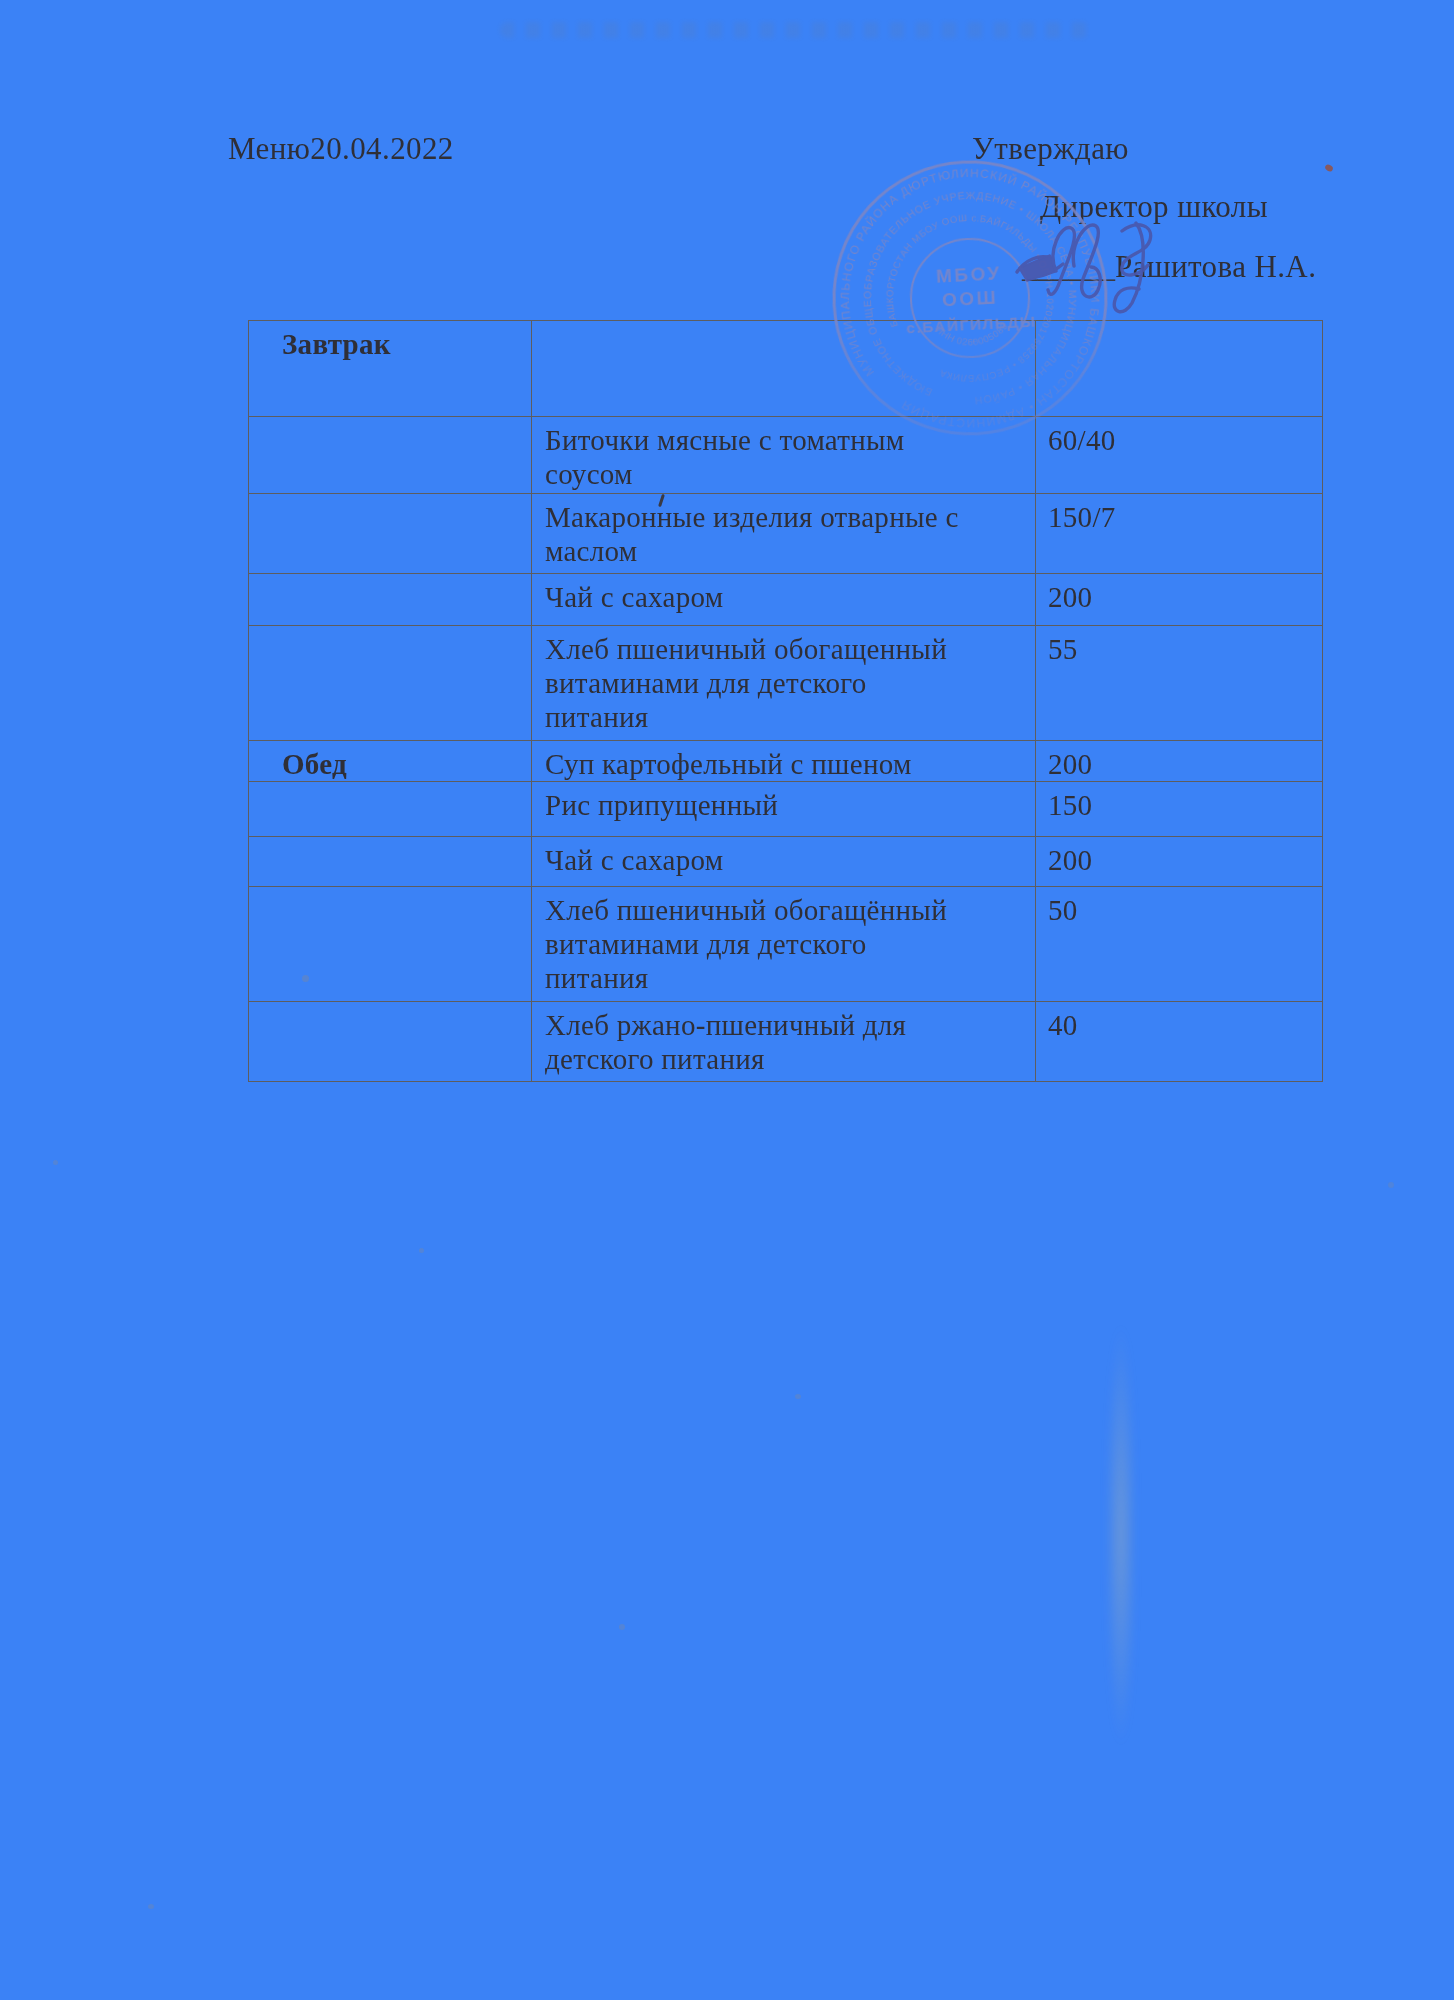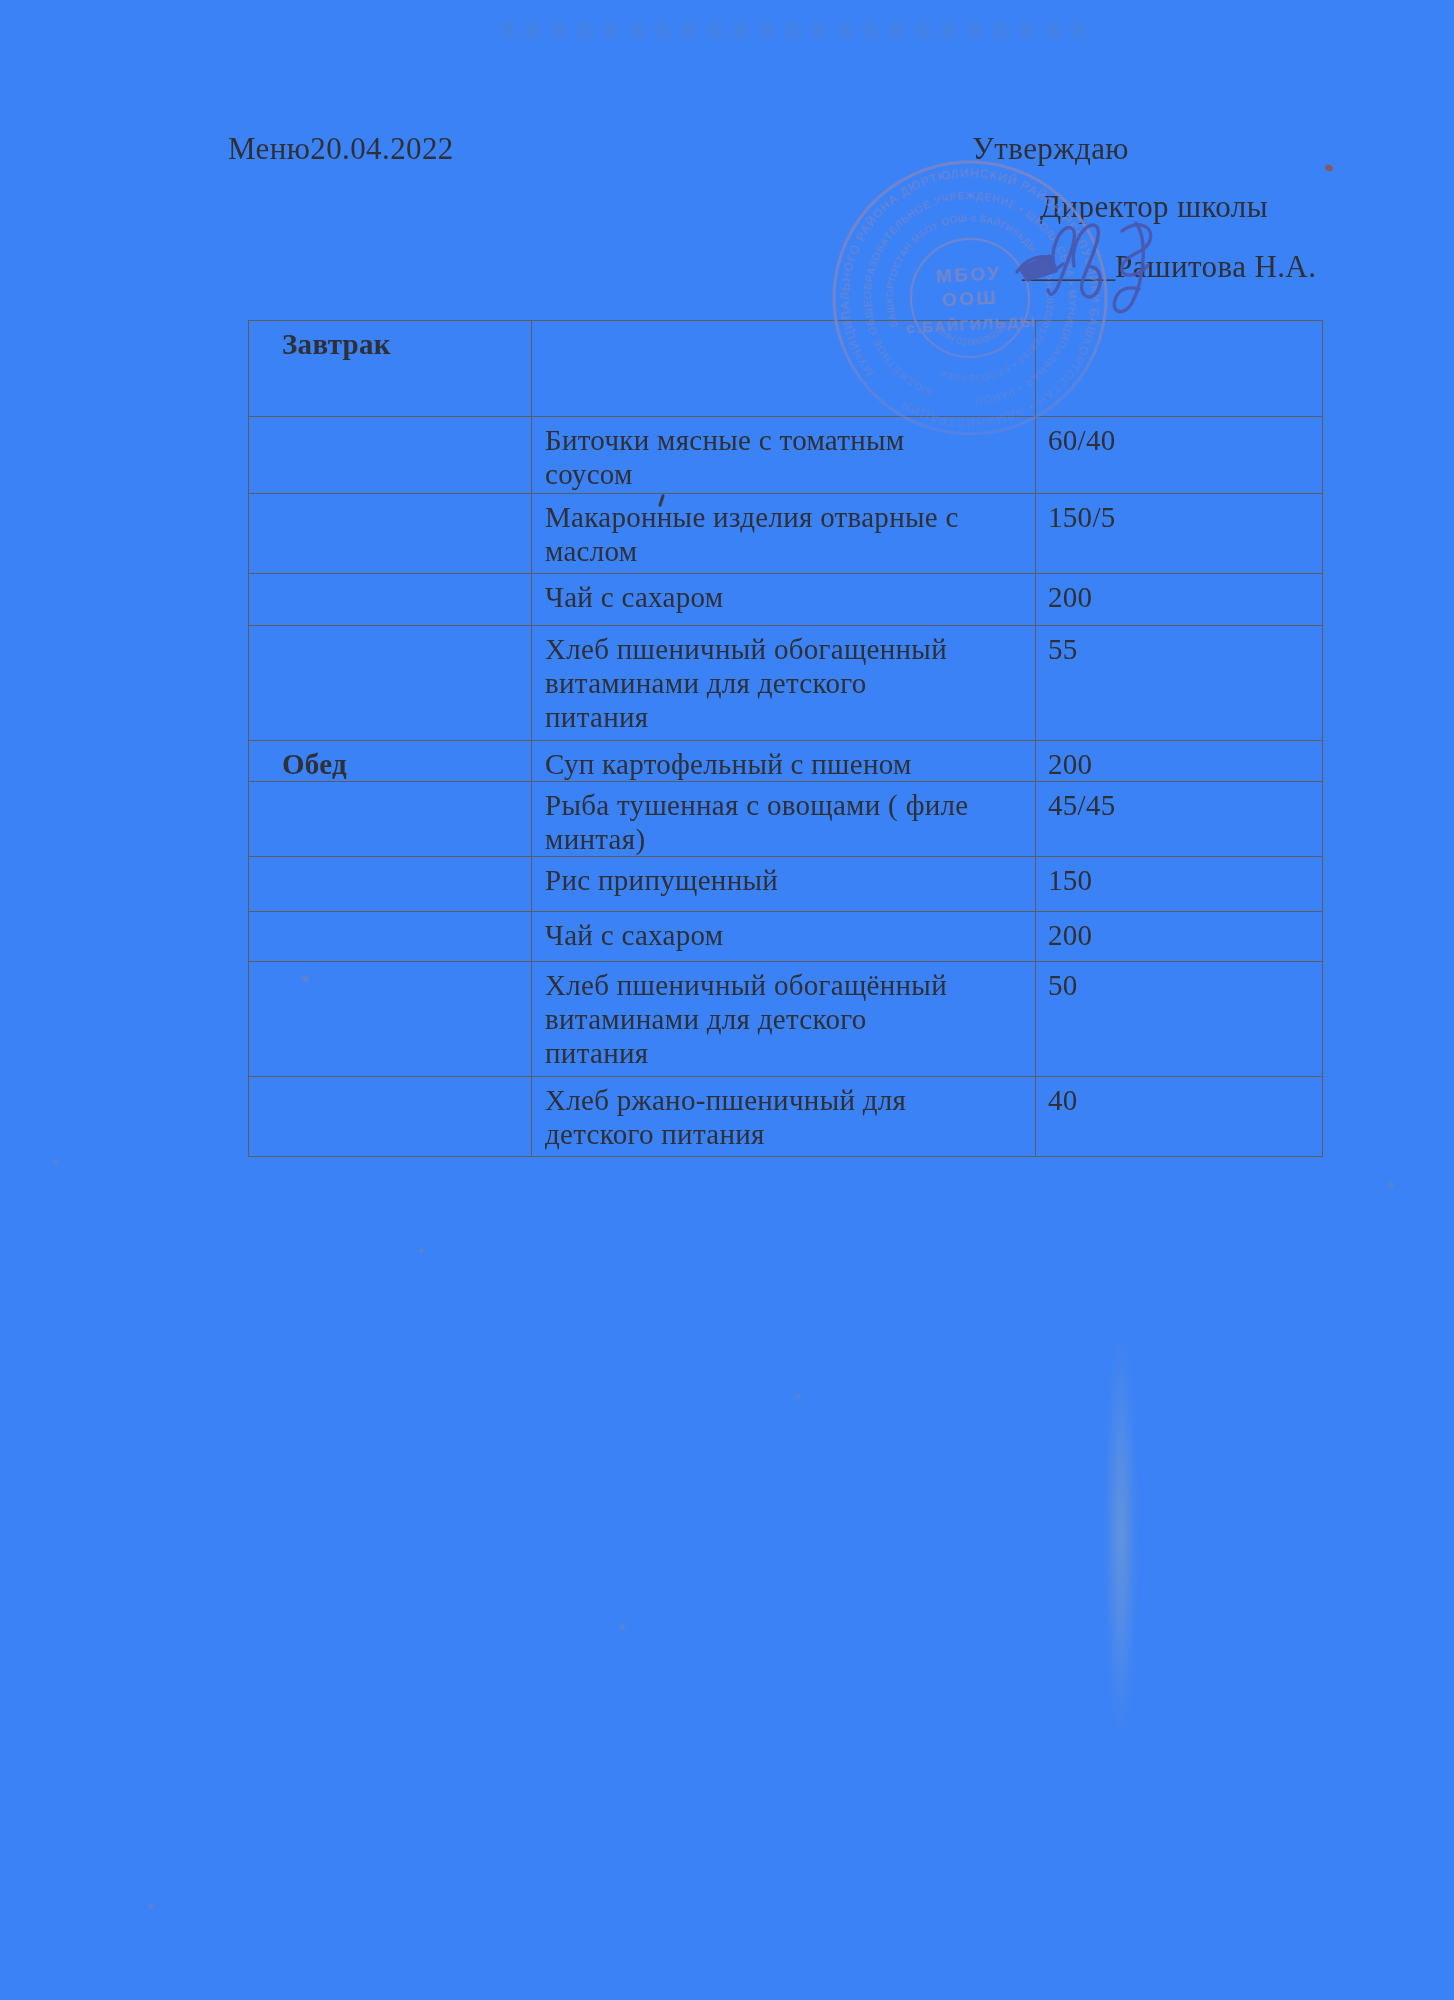--- a/index.html
+++ b/index.html
@@ -132,44 +132,38 @@
       <tr class="rh1">
         <td class="meal"></td>
         <td class="dish">Биточки мясные с томатным
 соусом</td>
         <td class="portion">60/40</td>
       </tr>
       <tr class="rh2">
         <td class="meal"></td>
         <td class="dish">Макаронные изделия отварные с
 маслом</td>
-        <td class="portion">150/5</td>
+        <td class="portion">150/7</td>
       </tr>
       <tr class="rh3">
         <td class="meal"></td>
         <td class="dish">Чай с сахаром</td>
         <td class="portion">200</td>
       </tr>
       <tr class="rh4">
         <td class="meal"></td>
         <td class="dish">Хлеб пшеничный  обогащенный
 витаминами для детского
 питания</td>
         <td class="portion">55</td>
       </tr>
       <tr class="rh5">
         <td class="meal">Обед</td>
         <td class="dish">Суп картофельный с пшеном</td>
         <td class="portion">200</td>
-      </tr>
-      <tr class="rh6">
-        <td class="meal"></td>
-        <td class="dish">Рыба тушенная с овощами ( филе
-минтая)</td>
-        <td class="portion">45/45</td>
       </tr>
       <tr class="rh7">
         <td class="meal"></td>
         <td class="dish">Рис припущенный</td>
         <td class="portion">150</td>
       </tr>
       <tr class="rh8">
         <td class="meal"></td>
         <td class="dish">Чай с сахаром</td>
         <td class="portion">200</td>

